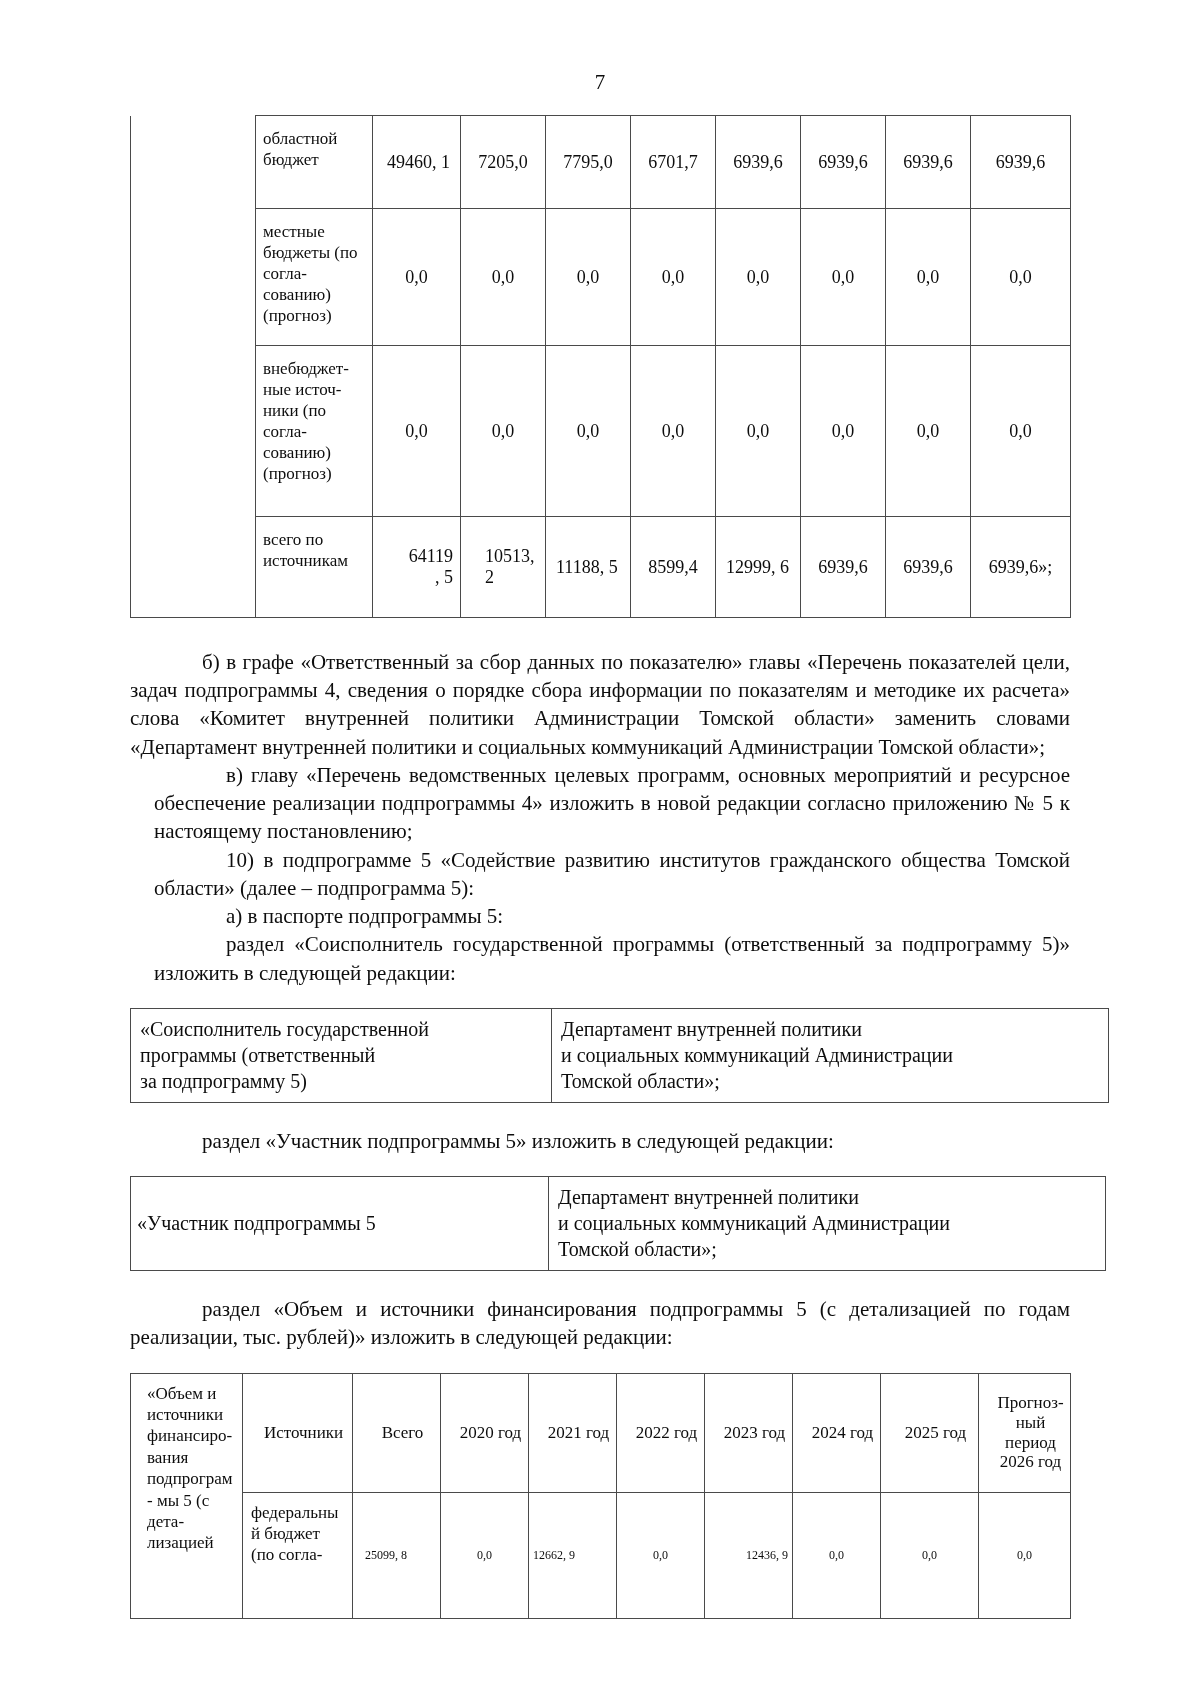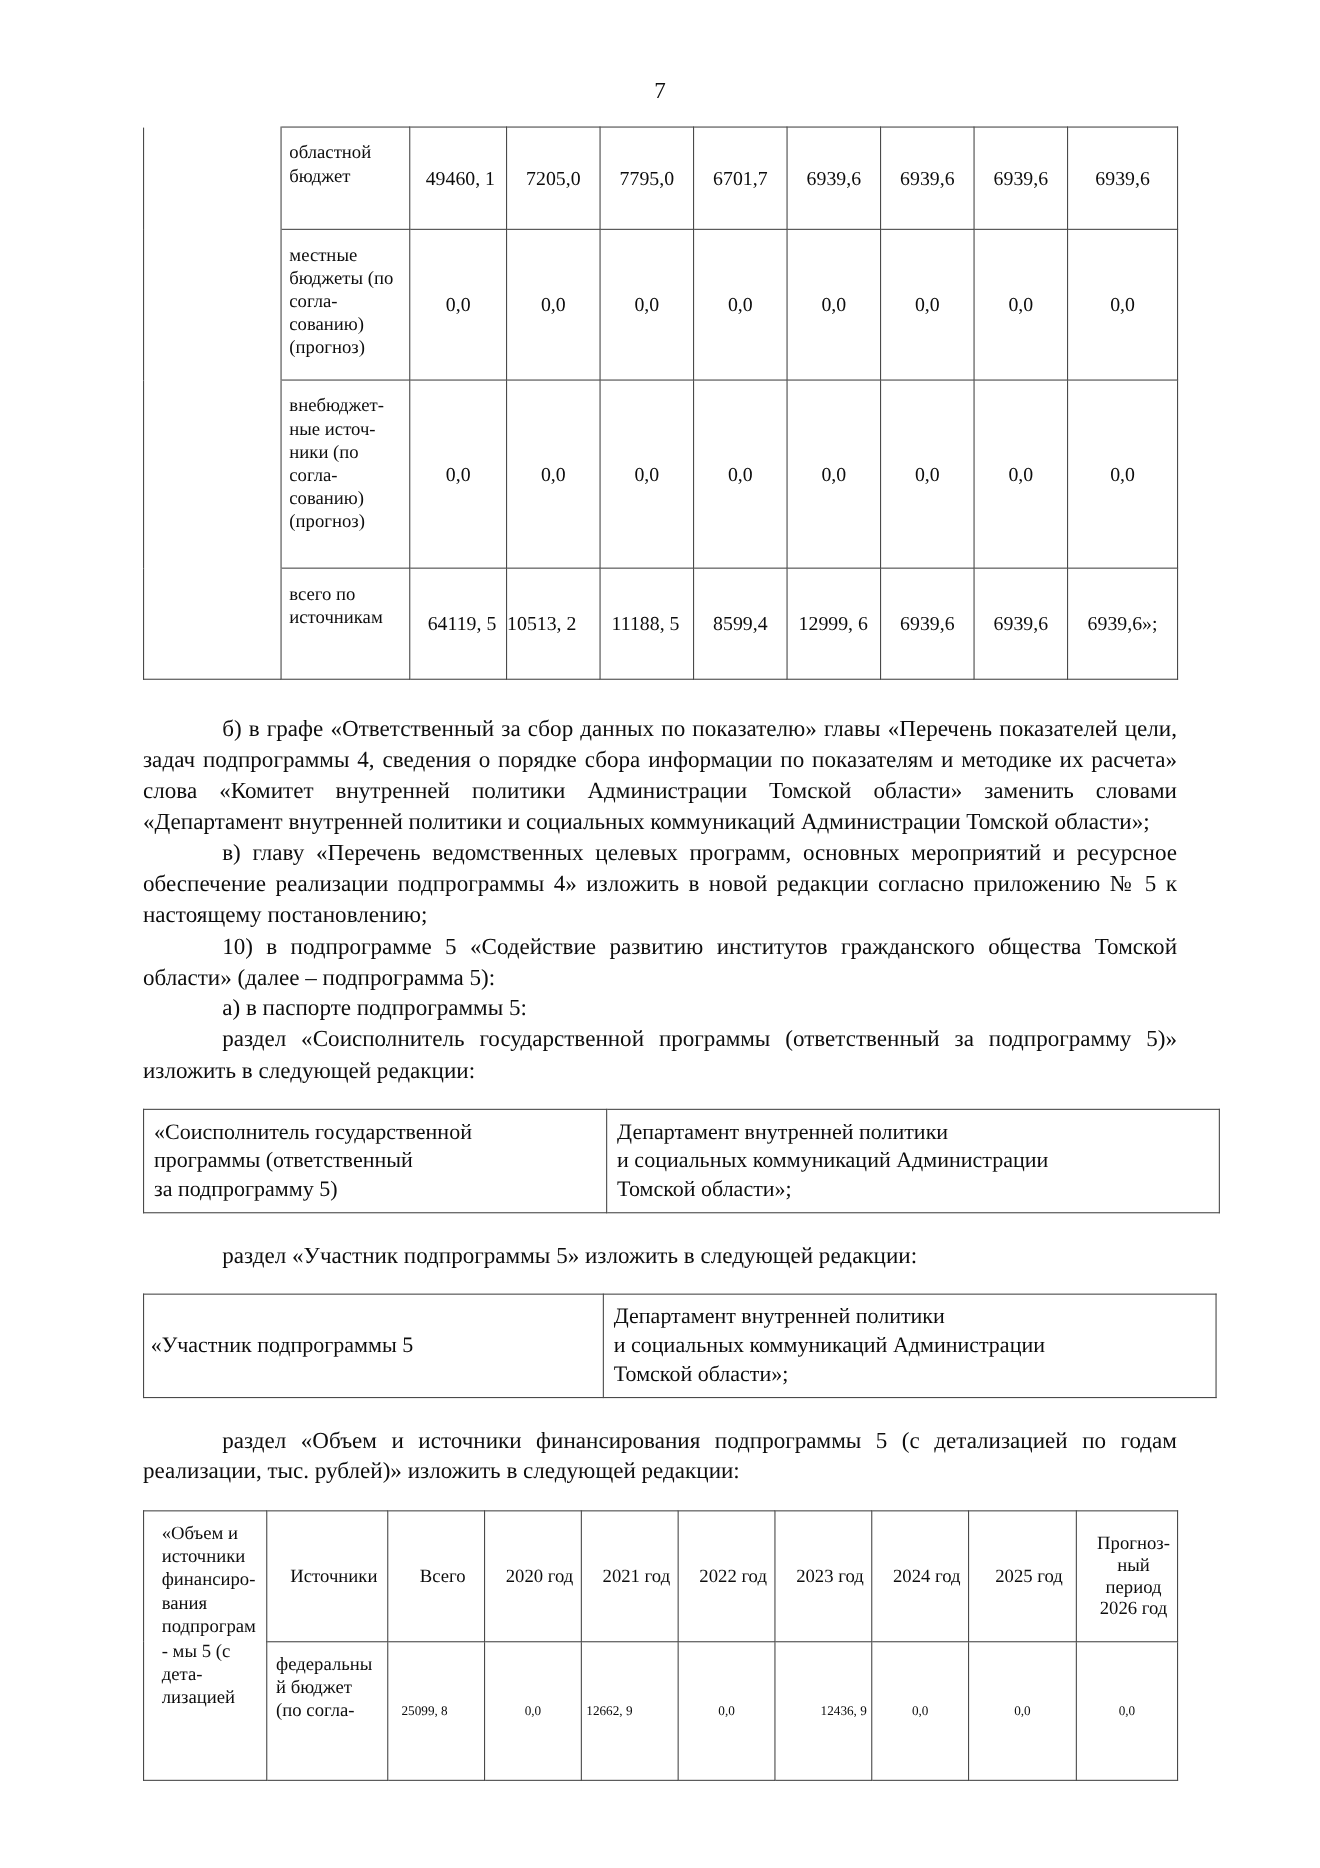--- a/index.html
+++ b/index.html
@@ -83,21 +83,21 @@
   .para {
     font-size: 21px;
     line-height: 1.345;
     text-align: justify;
     text-justify: inter-word;
     margin: 0;
     text-indent: 72px;
     hyphens: none;
   }
   .para.first-after-table { margin-top: 30px; }
-  .para + .para { margin-top: 0px; }
+  .para + .para { margin-top: 0px; margin-left: 24px; }
   .para.last-line-left { text-align-last: left; }
 
   
   .t-two {
     margin-top: 21px;
     font-size: 20px;
     line-height: 1.30;
   }
   .t-two td {
     padding: 7px 9px 8px 9px;
@@ -225,25 +225,25 @@
         <td class="num">0,0</td>
       </tr>
 
       <tr class="r-vsego">
         <td class="spine" style="border-bottom:1.2px solid #4a4a4a"></td>
         <td class="src">
           <span class="ln">всего</span>
           <span class="ln">по</span>
           <span class="ln">источникам</span>
         </td>
-        <td class="num" style="text-align:center;padding-left:14px">
+        <td class="num" style="text-align:right;padding-left:32px">
           <span class="ln">64119,</span>
           <span class="ln">5</span>
         </td>
-        <td class="num" style="text-align:left;padding-left:0">
+        <td class="num" style="text-align:left;padding-left:24px">
           <span class="ln">10513,</span>
           <span class="ln">2</span>
         </td>
         <td class="num" style="text-align:left;padding-left:10px">
           <span class="ln">11188,</span>
           <span class="ln">5</span>
         </td>
         <td class="num">8599,4</td>
         <td class="num" style="text-align:left;padding-left:10px">
           <span class="ln">12999,</span>

